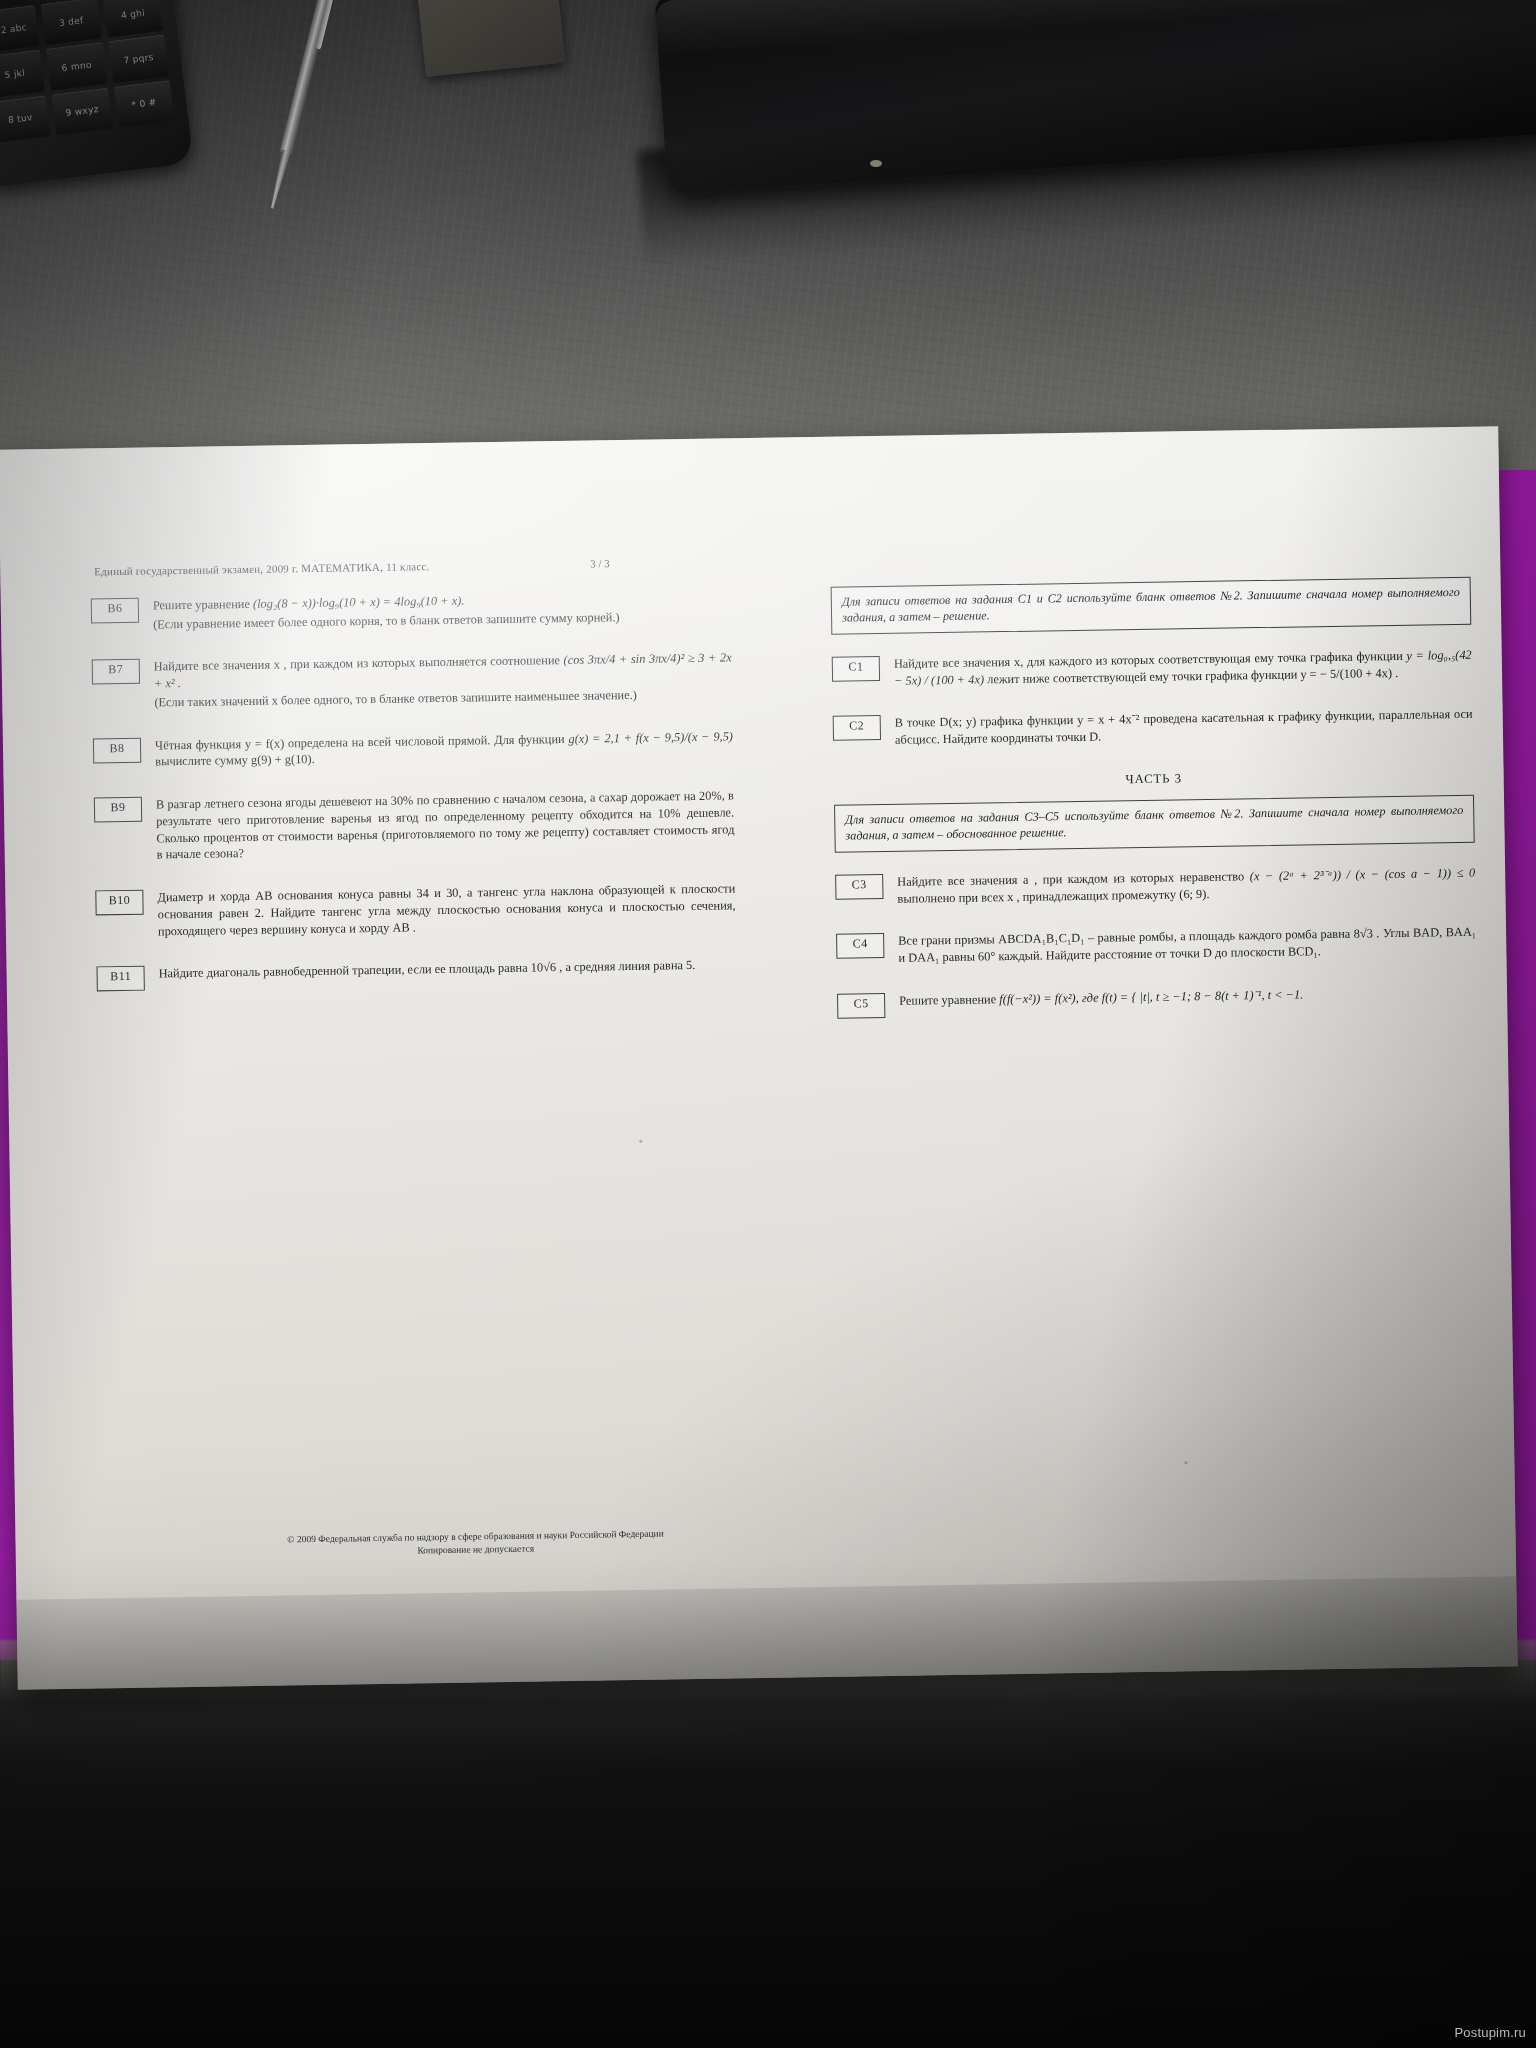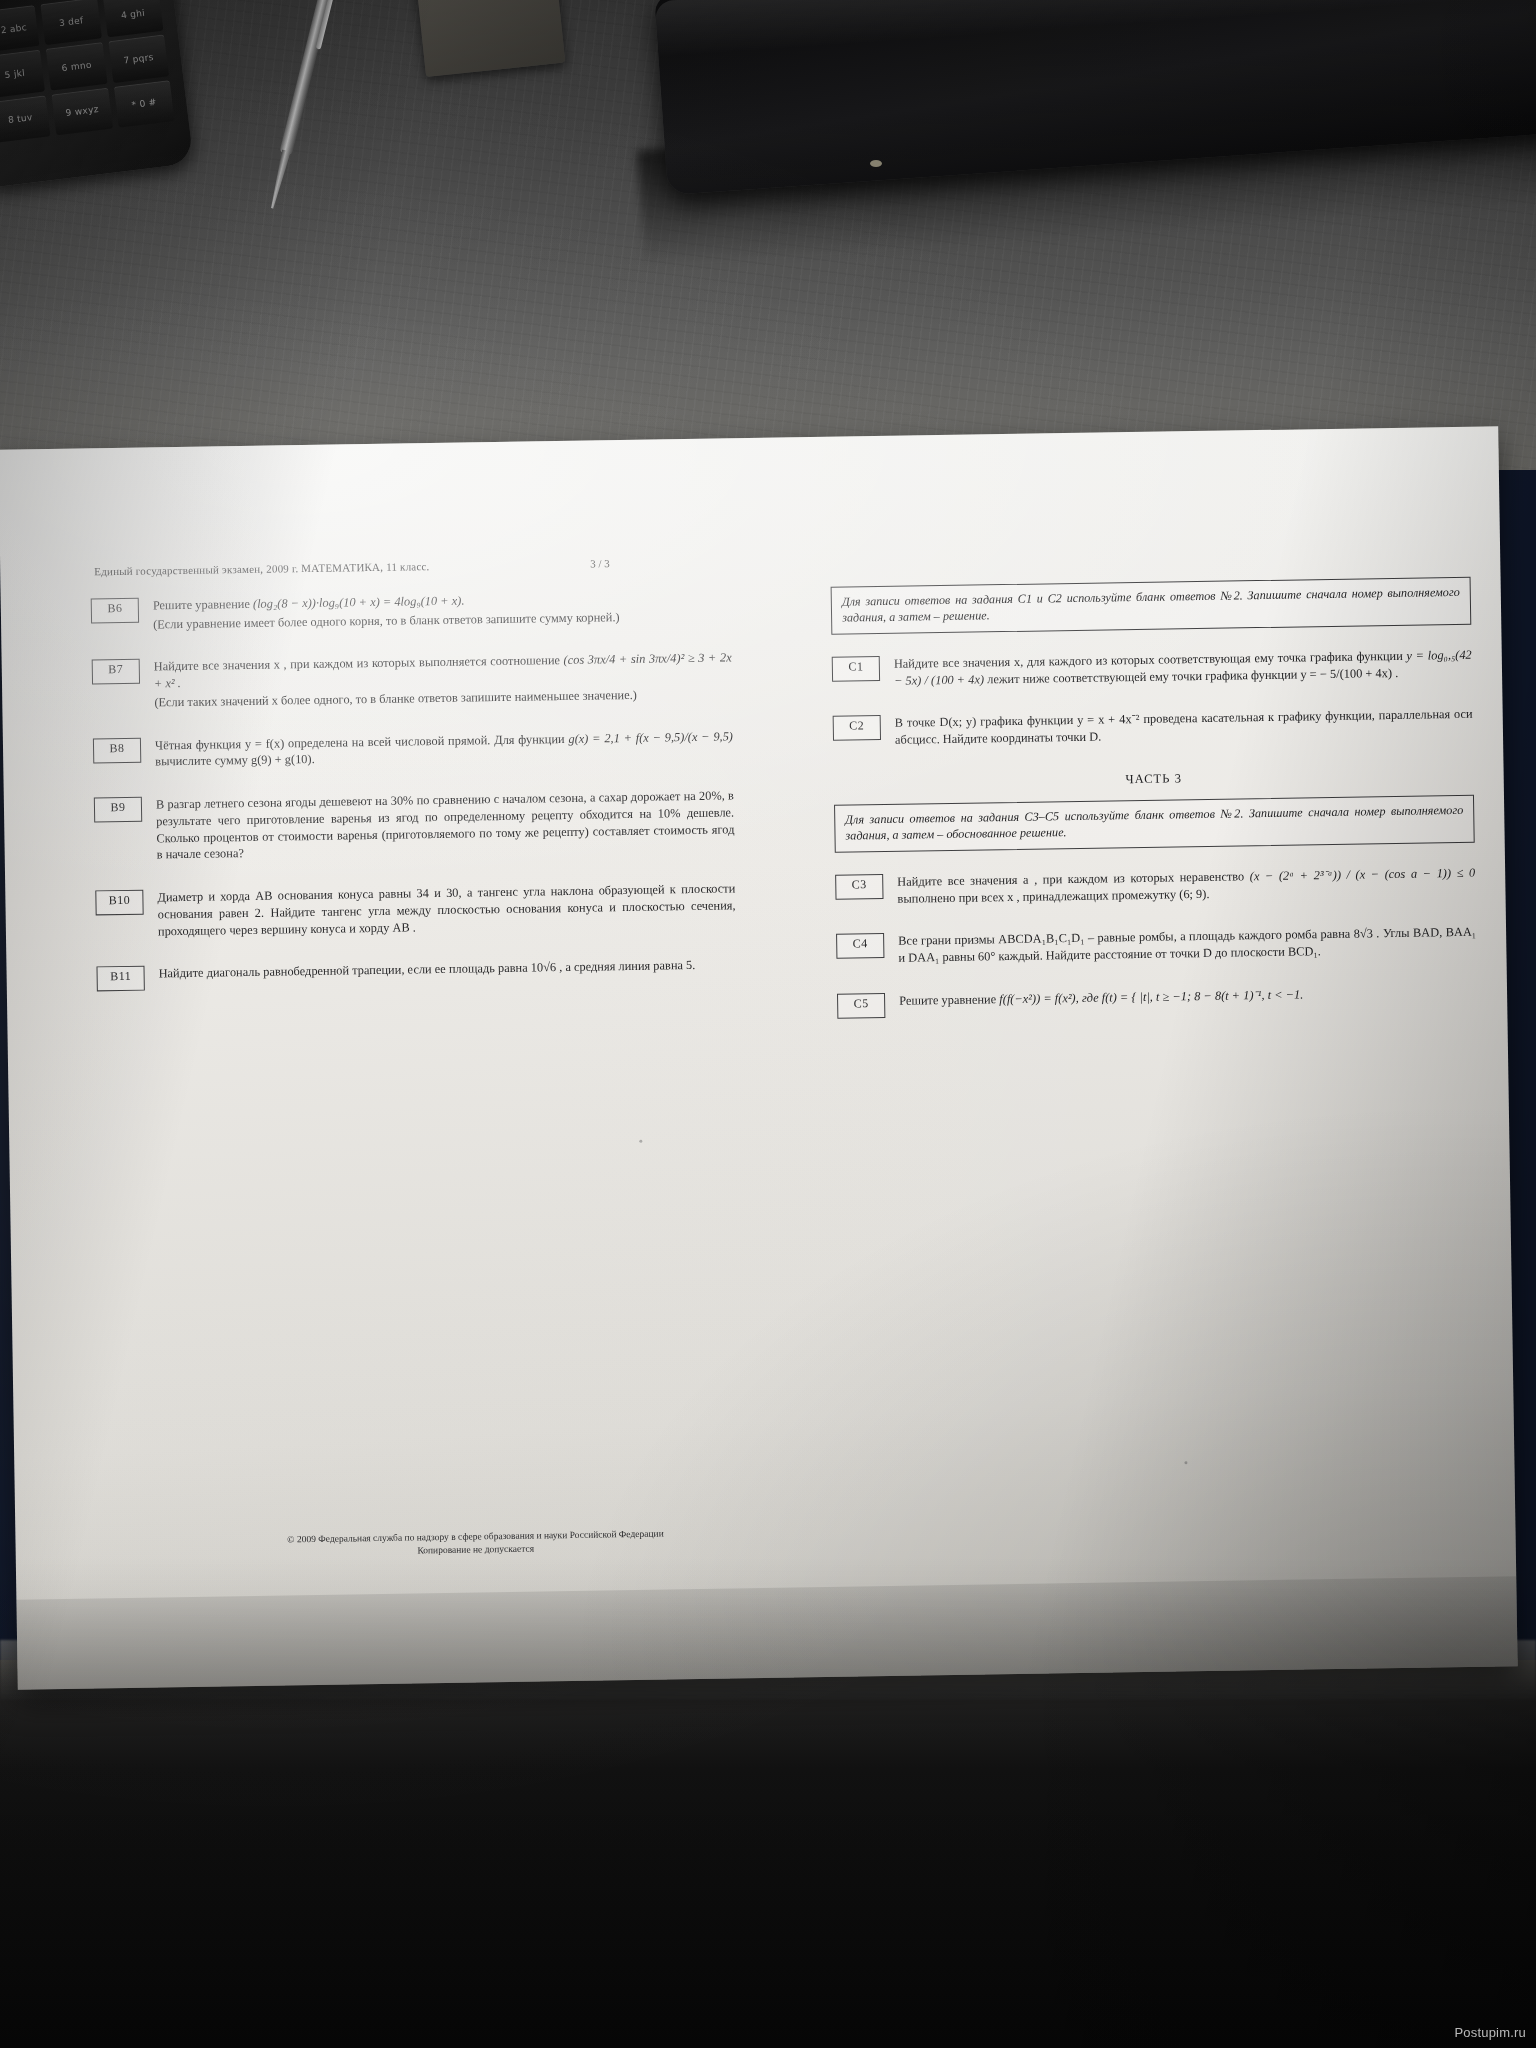--- a/index.html
+++ b/index.html
@@ -5,21 +5,21 @@
   html, body {
     margin: 0;
     padding: 0;
     background: #0b0b0c;
   }
   #root {
     position: relative;
     width: 1536px;
     height: 2048px;
     overflow: hidden;
-    background: #0f172a;
+    background: #a21caf;
     font-family: "Liberation Serif", serif;
     text-decoration: underline;
   }
 
   
   .desk-top {
     position: absolute;
     left: 0; top: 0; width: 1536px; height: 470px;
     background:
       linear-gradient(118deg, rgba(255,255,255,0.06) 0%, rgba(255,255,255,0.00) 60%),

